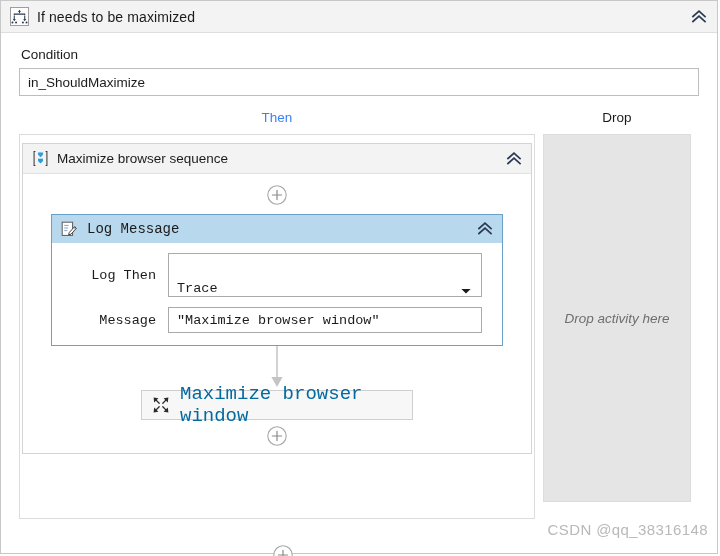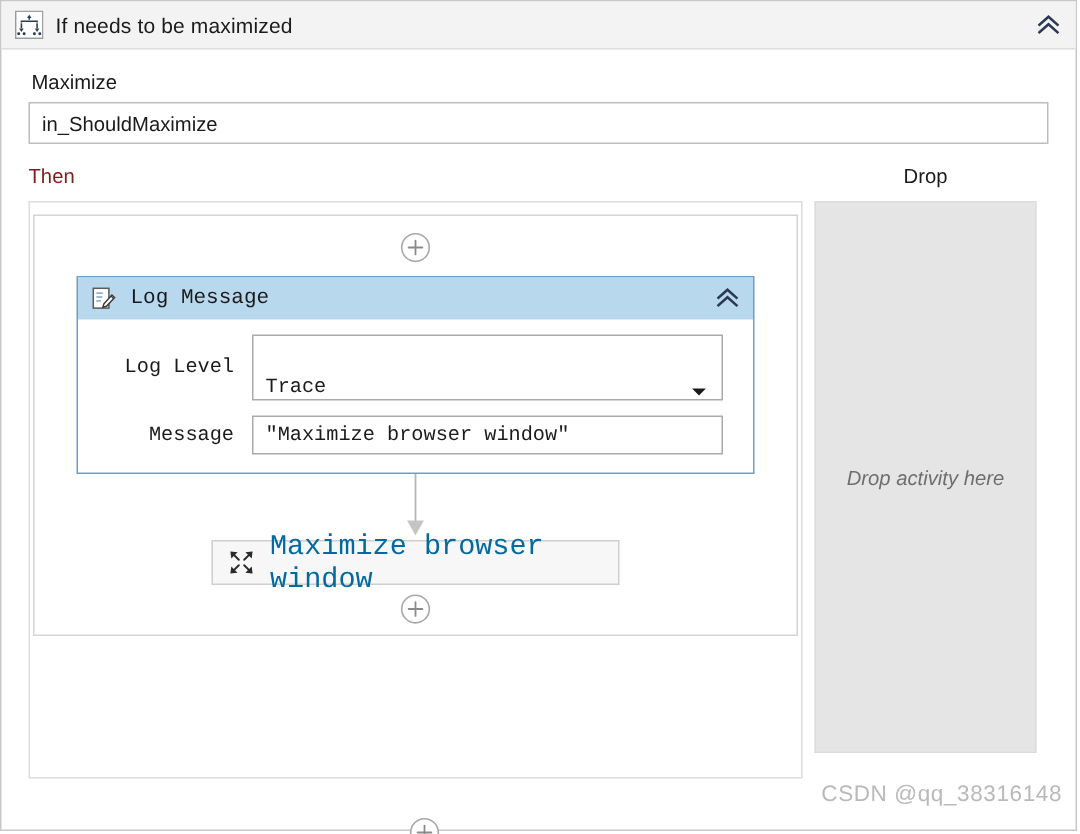--- a/index.html
+++ b/index.html
@@ -86,22 +86,23 @@
   }
 
   
   .branch-headers {
     display: flex;
     margin-top: 14px;
     height: 20px;
   }
   .branch-head-then {
     width: 516px;
-    font-size: 13.5px;
-    color: #7f1d1d;
+    text-align: center;
+    font-size: 13.5px;
+    color: #3b82f6;
   }
   .branch-head-else {
     flex: 1 1 auto;
     text-align: center;
     font-size: 13.5px;
     color: #1b1b1b;
   }
 
   
   .branches {
@@ -337,35 +338,56 @@
     <svg class="collapse-chevron" viewBox="0 0 20 20">
       <g fill="none" stroke="#2b3a52" stroke-width="1.7" stroke-linecap="square">
         <path d="M4 9.5 L10 4.2 L16 9.5"></path>
         <path d="M4 14.5 L10 9.2 L16 14.5"></path>
       </g>
     </svg>
   </div>
 
   <div class="if-body">
 
-    <div class="condition-label">Maximize</div>
+    <div class="condition-label">Condition</div>
     <div class="condition-input">
       <span>in_ShouldMaximize</span>
     </div>
 
     <div class="branch-headers">
       <div class="branch-head-then">Then</div>
       <div class="branch-head-else">Drop</div>
     </div>
 
     <div class="branches">
 
       <div class="branch-then">
 
         <div class="sequence">
+          <div class="sequence-titlebar">
+            <svg class="seq-icon" viewBox="0 0 18 18">
+              <g stroke="#3a3a3a" stroke-width="1.1" fill="none">
+                <path d="M3.6 1.6 L2.2 1.6 L2.2 16.4 L3.6 16.4"></path>
+                <path d="M14.4 1.6 L15.8 1.6 L15.8 16.4 L14.4 16.4"></path>
+              </g>
+              <g fill="#2e9bd6">
+                <rect x="6.4" y="2.6" width="5.2" height="2.6"></rect>
+                <path d="M9 7.6 L6.4 4.9 L11.6 4.9 Z"></path>
+                <rect x="6.4" y="9.2" width="5.2" height="2.6"></rect>
+                <path d="M9 14.4 L6.4 11.6 L11.6 11.6 Z"></path>
+              </g>
+            </svg>
+            <span class="seq-title-text">Maximize browser sequence</span>
+            <svg class="collapse-chevron" viewBox="0 0 20 20">
+              <g fill="none" stroke="#2b3a52" stroke-width="1.7" stroke-linecap="square">
+                <path d="M4 9.5 L10 4.2 L16 9.5"></path>
+                <path d="M4 14.5 L10 9.2 L16 14.5"></path>
+              </g>
+            </svg>
+          </div>
 
           <div class="sequence-body">
 
             <svg class="plus-btn" viewBox="0 0 22 22">
               <circle cx="11" cy="11" r="9.2" fill="#ffffff" stroke="#a8a8a8" stroke-width="1.1"></circle>
               <g stroke="#8a8a8a" stroke-width="1.2" stroke-linecap="round">
                 <path d="M11 6.4 L11 15.6"></path>
                 <path d="M6.4 11 L15.6 11"></path>
               </g>
             </svg>
@@ -386,21 +408,21 @@
                 <svg class="collapse-chevron" viewBox="0 0 20 20">
                   <g fill="none" stroke="#2b3a52" stroke-width="1.7" stroke-linecap="square">
                     <path d="M4 9.5 L10 4.2 L16 9.5"></path>
                     <path d="M4 14.5 L10 9.2 L16 14.5"></path>
                   </g>
                 </svg>
               </div>
 
               <div class="logmsg-body">
                 <div class="field-row">
-                  <div class="field-label">Log Level</div>
+                  <div class="field-label">Log Then</div>
                   <div class="combo">
                     <span class="combo-value">Trace</span>
                     <svg class="combo-arrow" viewBox="0 0 12 10">
                       <path d="M1.4 3 L6 7.6 L10.6 3 Z" fill="#1b1b1b"></path>
                     </svg>
                   </div>
                 </div>
                 <div class="field-row">
                   <div class="field-label">Message</div>
                   <div class="textbox">

